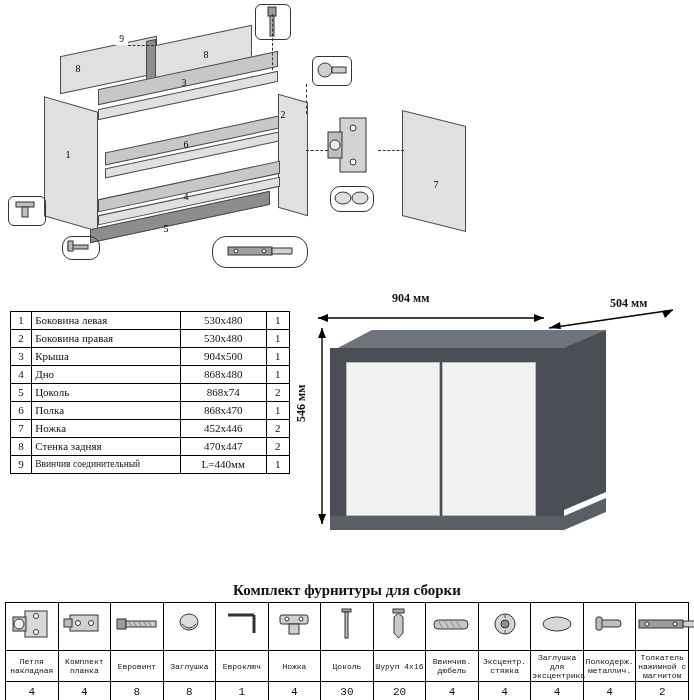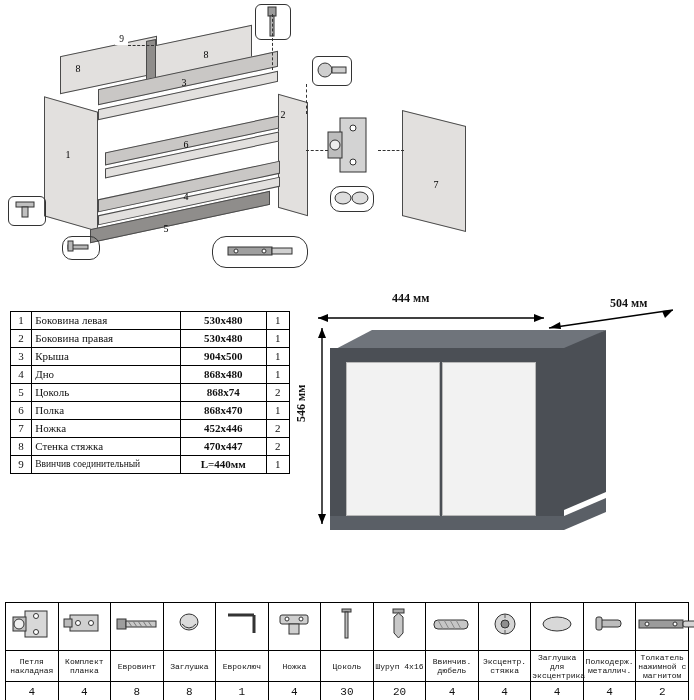--- a/index.html
+++ b/index.html
@@ -34,21 +34,21 @@
   .parts{
     position:absolute;left:10px;top:311px;width:280px;
     border-collapse:collapse;font-size:11px;
   }
   .parts td{
     border:1px solid #000;padding:0 3px;height:17px;line-height:17px;
     white-space:nowrap;
   }
   .parts td.num{width:14px;text-align:center;}
   .parts td.nm{width:140px;font-family:Liberation Serif, serif;}
-  .parts td.sz{width:78px;text-align:center;font-weight:bold;}
+  .parts td.sz{width:78px;text-align:center;}
   .parts td.qt{width:16px;text-align:center;}
   .parts td.small{font-size:9.5px;}
 
   
   .cab{position:absolute;left:300px;top:290px;width:390px;height:265px;}
   .dimtxt{position:absolute;font-weight:bold;font-size:12px;}
   .cabbody{position:absolute;background:#4b4f55;}
   .door{position:absolute;background:#f2f2f2;border:1px solid #b9b9b9;}
   .plinth{position:absolute;background:#5a5f66;}
   .toppanel{position:absolute;background:#6f747b;}
@@ -200,36 +200,36 @@
         <td class="qt">1</td>
       </tr>
       <tr>
         <td class="num">7</td>
         <td class="nm">Ножка</td>
         <td class="sz">452х446</td>
         <td class="qt">2</td>
       </tr>
       <tr>
         <td class="num">8</td>
-        <td class="nm">Стенка стяжка</td>
+        <td class="nm">Стенка задняя</td>
         <td class="sz">470х447</td>
         <td class="qt">2</td>
       </tr>
       <tr>
         <td class="num">9</td>
         <td class="nm small">Ввинчив соединительный</td>
         <td class="sz">L=440мм</td>
         <td class="qt">1</td>
       </tr>
     </tbody>
   </table>
 
   <div class="cab">
 
-    <div class="dimtxt" style="left:92px;top:1px;">444 мм</div>
+    <div class="dimtxt" style="left:92px;top:1px;">904 мм</div>
     <svg style="position:absolute;left:16px;top:22px;" width="230" height="12">
       <line x1="2" y1="6" x2="228" y2="6" stroke="#000" stroke-width="1.4"></line>
       <polygon points="2,6 12,2 12,10" fill="#000"></polygon>
       <polygon points="228,6 218,2 218,10" fill="#000"></polygon>
     </svg>
 
     <div class="dimtxt" style="left:310px;top:6px;">504 мм</div>
     <svg style="position:absolute;left:247px;top:18px;" width="140" height="24">
       <line x1="2" y1="20" x2="126" y2="2" stroke="#000" stroke-width="1.4"></line>
       <polygon points="2,20 13,14 14,21" fill="#000"></polygon>
@@ -248,20 +248,21 @@
     <div class="cabbody" style="left:30px;top:58px;width:234px;height:180px;"></div>
     <div class="cabbody" style="left:264px;top:40px;width:42px;height:180px;
                 clip-path:polygon(0 18px,42px 0,42px 162px,0 180px);"></div>
     <div class="door" style="left:46px;top:72px;width:92px;height:152px;"></div>
     <div class="door" style="left:142px;top:72px;width:92px;height:152px;"></div>
     <div class="plinth" style="left:30px;top:226px;width:234px;height:14px;"></div>
     <div class="plinth" style="left:264px;top:208px;width:42px;height:32px;
                 clip-path:polygon(0 18px,42px 0,42px 14px,0 32px);"></div>
   </div>
 
+  <div class="kit-title">Комплект фурнитуры для сборки</div>
 
   <table class="kit">
     <tbody>
       <tr>
         <td class="pic">
           <svg width="46" height="36">
               <rect x="16" y="5" width="22" height="26" fill="#d8d8d8" stroke="#333"></rect>
               <rect x="4" y="11" width="13" height="14" fill="#bfbfbf" stroke="#333"></rect>
               <circle cx="10" cy="18" r="5" fill="#f0f0f0" stroke="#333"></circle>
               <circle cx="27" cy="10" r="2.5" fill="#fff" stroke="#333"></circle>

